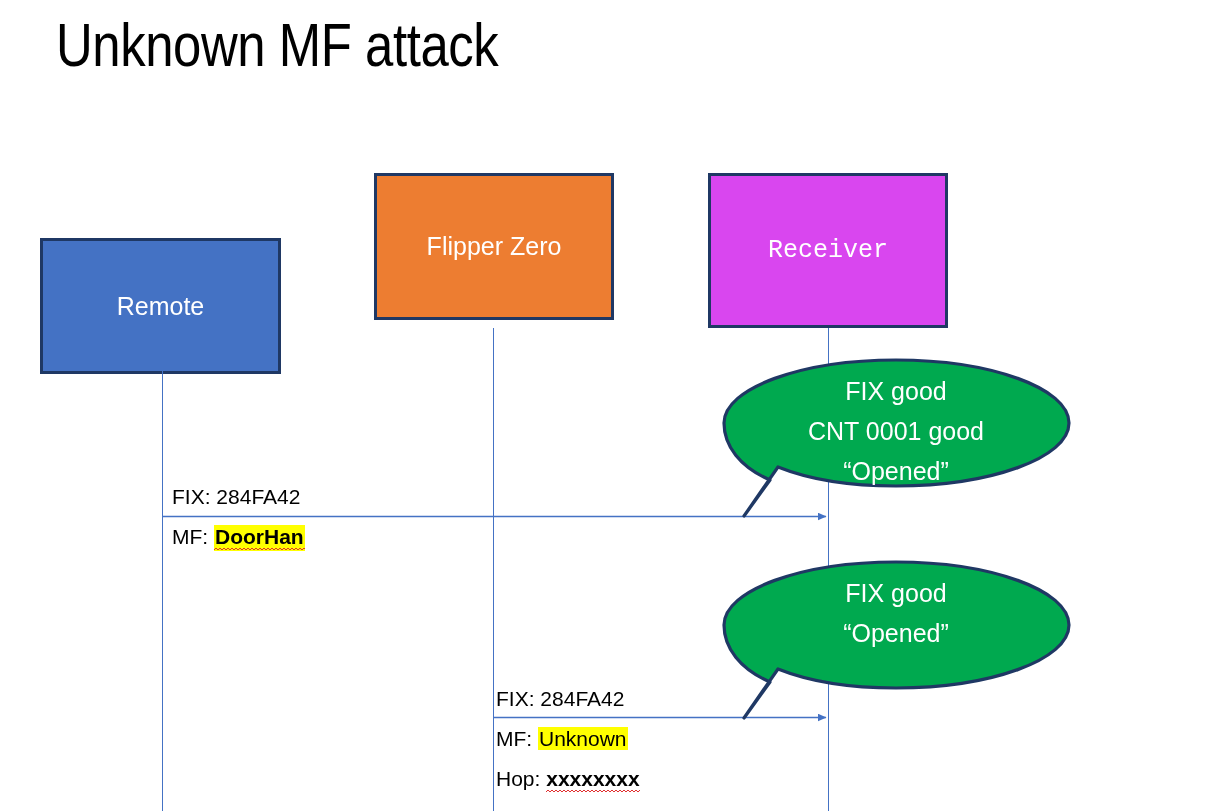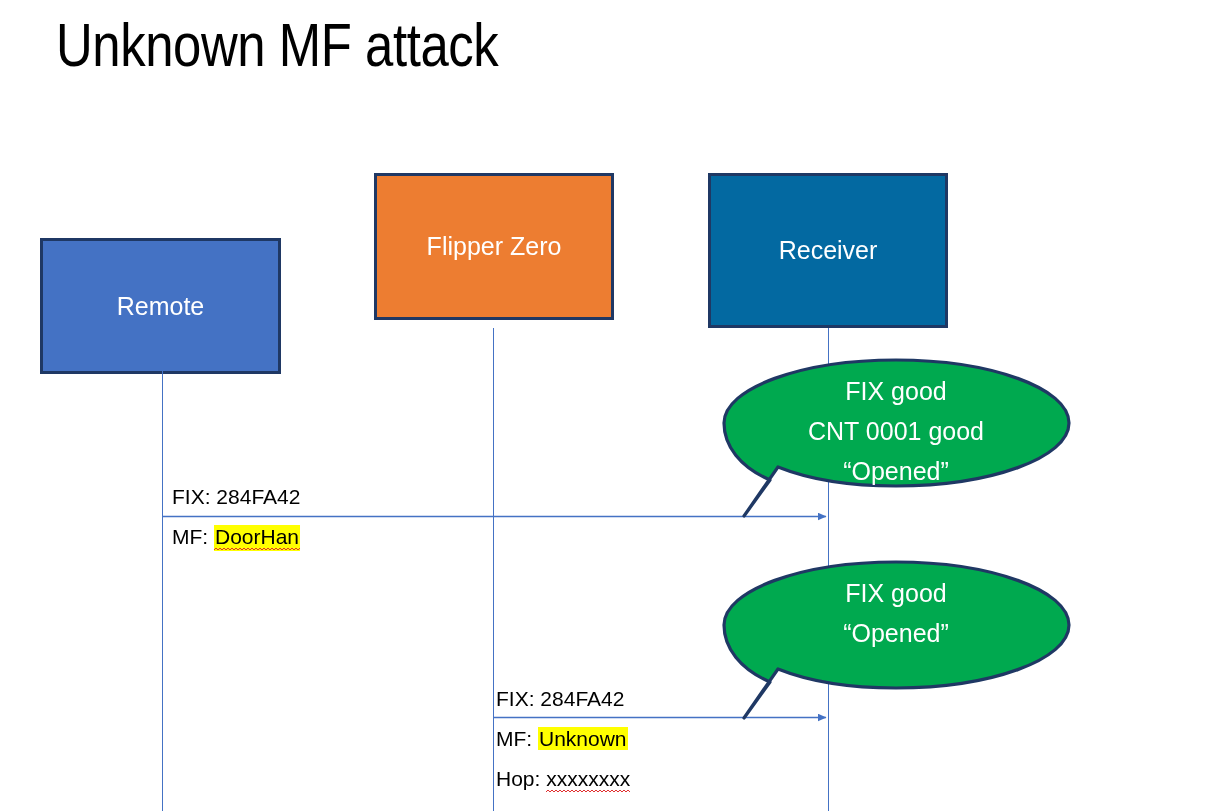--- a/index.html
+++ b/index.html
@@ -42,21 +42,21 @@
     color: #ffffff;
     font-size: 25px;
     font-weight: 400;
   }
   .actor-label {
     white-space: nowrap;
   }
 
   #actor-remote   { left: 40px;  top: 190px; width: 241px; height: 136px; background: #4472C4; margin-top: 48px; }
   #actor-flipper  { left: 374px; top: 173px; width: 240px; height: 147px; background: #ED7D31; text-align: right; }
-  #actor-receiver { left: 708px; top: 173px; width: 240px; height: 155px; background: #0369a1; }
+  #actor-receiver { left: 708px; top: 173px; width: 240px; height: 155px; background: #d946ef; font-family: Liberation Mono, monospace; }
 
   
   .lifeline {
     position: absolute;
     width: 1px;
     background: #4472C4;
     top: 328px;
     height: 483px;
   }
   #lifeline-remote   { left: 162px; }
@@ -92,20 +92,21 @@
   }
   .squiggle {
     
     background-image:
       linear-gradient(45deg, transparent 60%, #E03030 60%, #E03030 75%, transparent 75%),
       linear-gradient(-45deg, transparent 60%, #E03030 60%, #E03030 75%, transparent 75%);
     background-size: 4px 3px;
     background-repeat: repeat-x;
     background-position: 0 100%;
     padding-bottom: 3px;
+    font-weight: bold;
   }
 
   
   .callout {
     position: absolute;
   }
   .callout svg {
     position: absolute;
     left: 0;
     top: 0;

